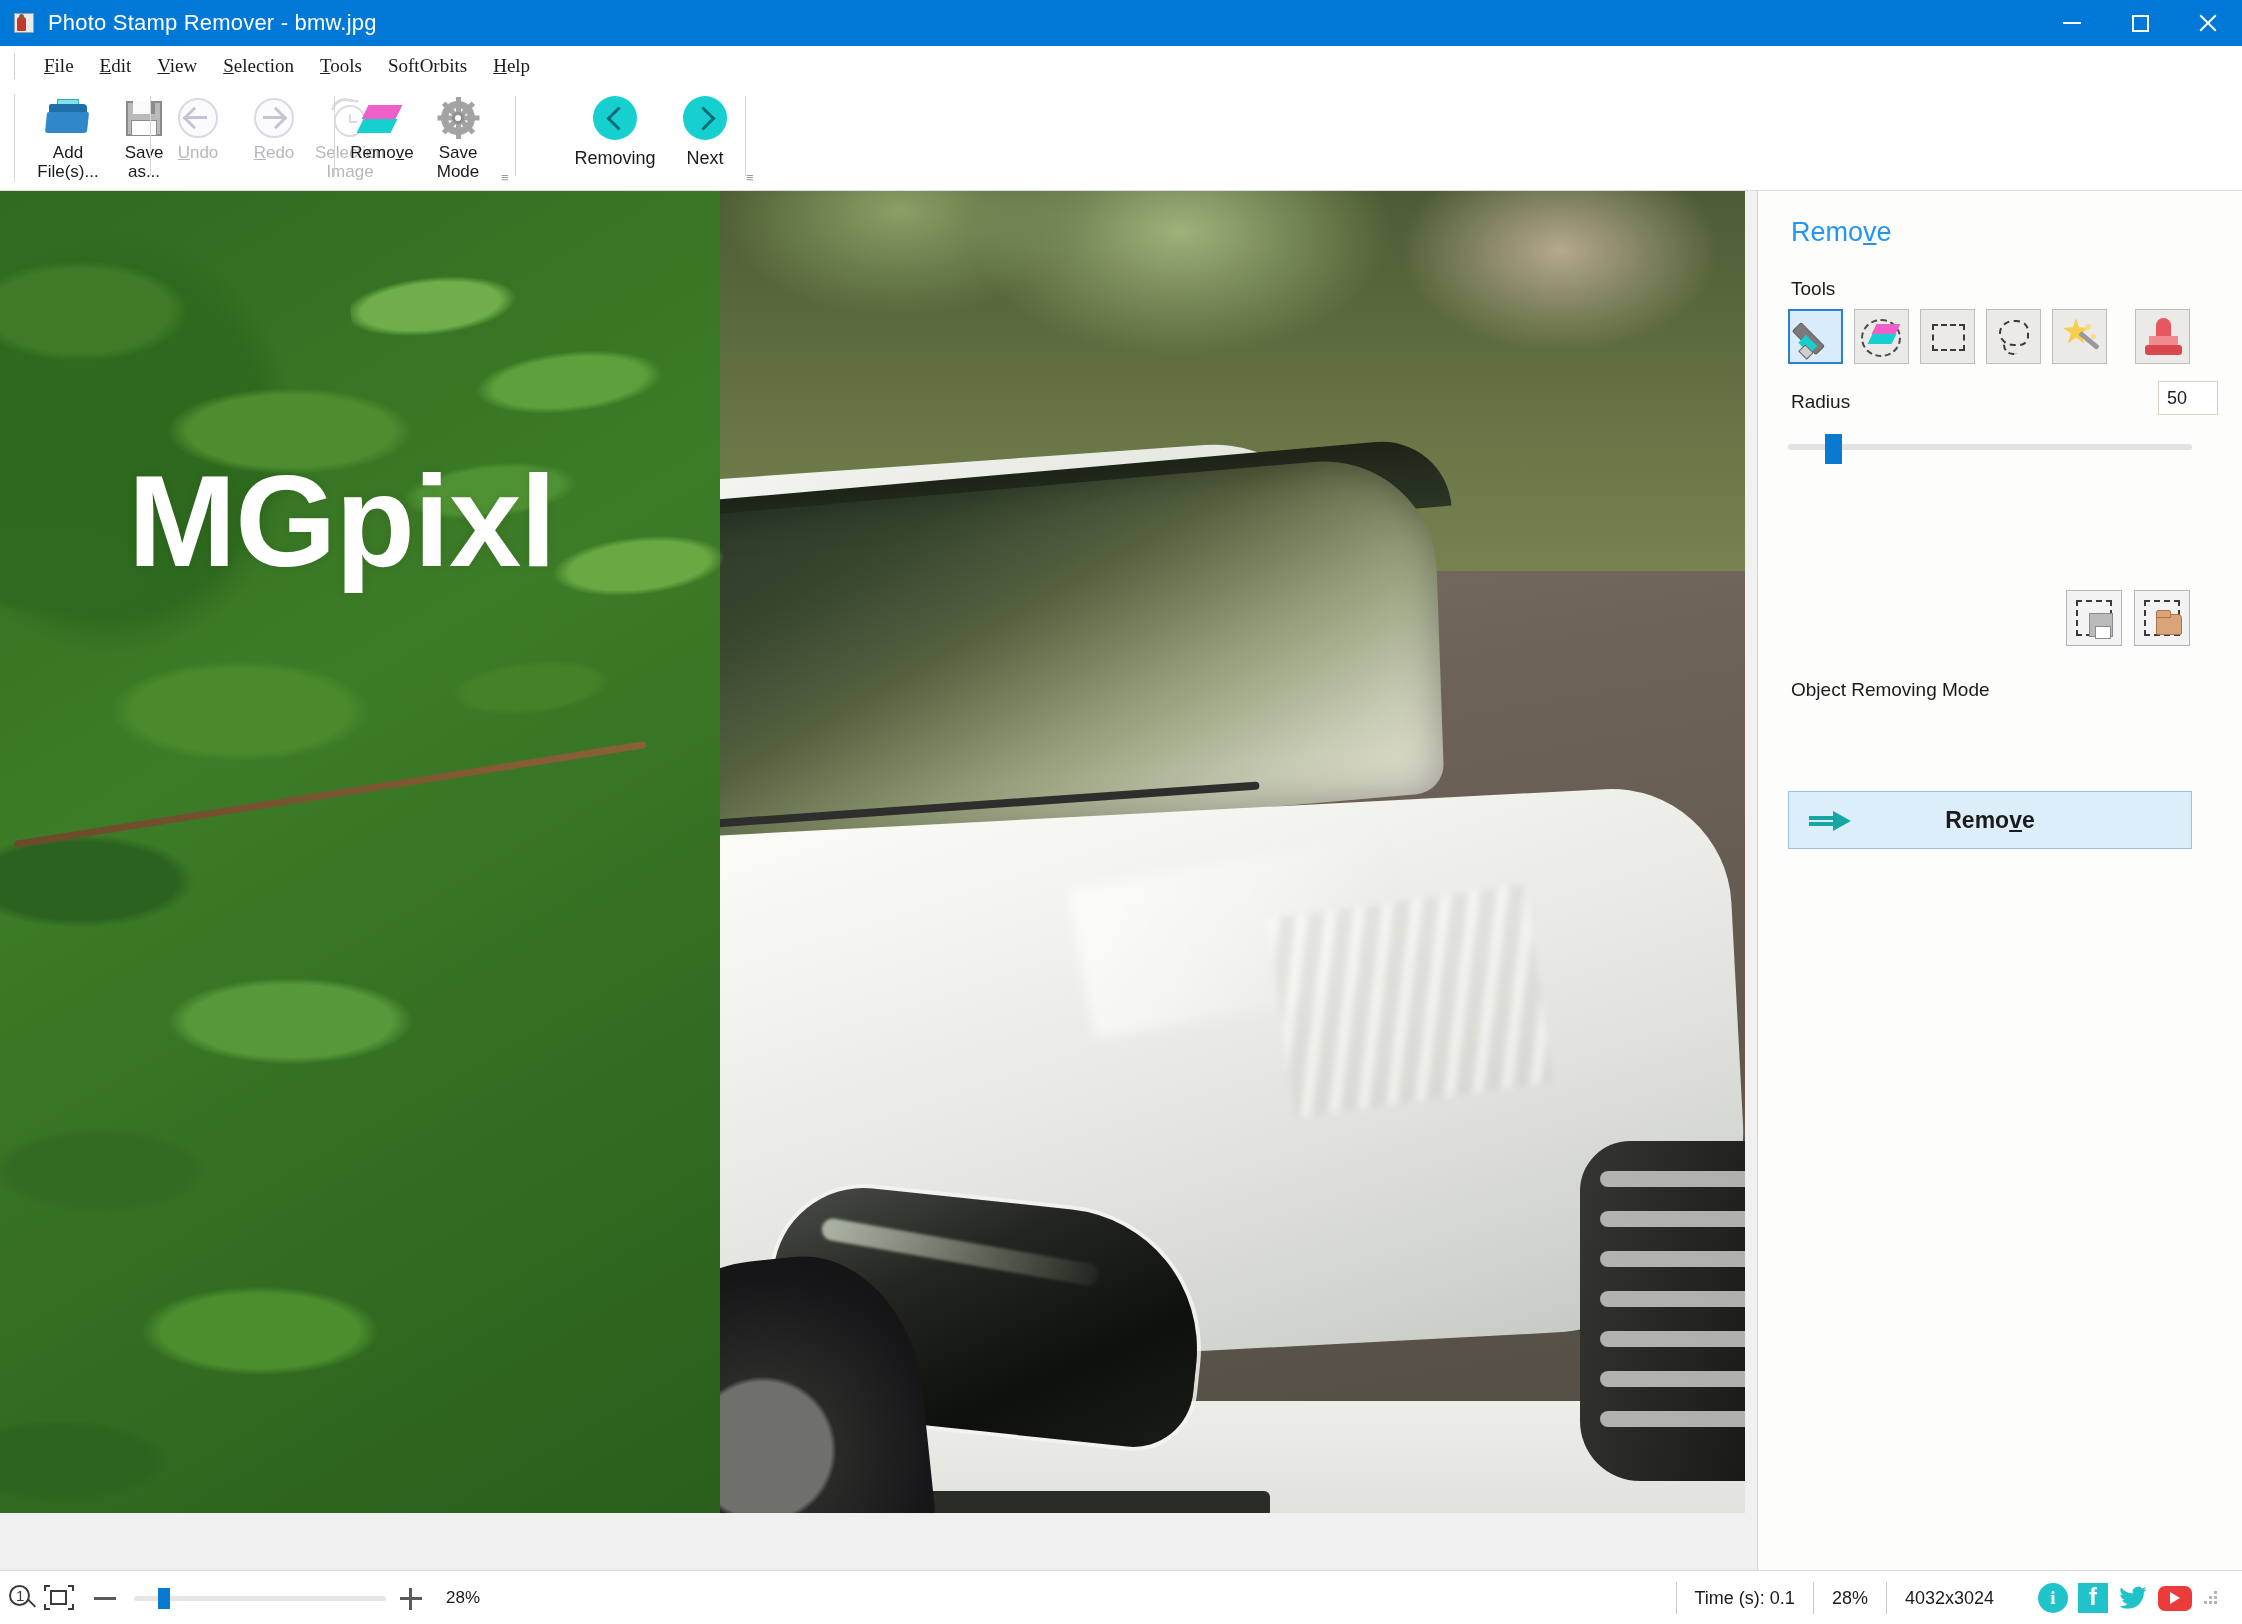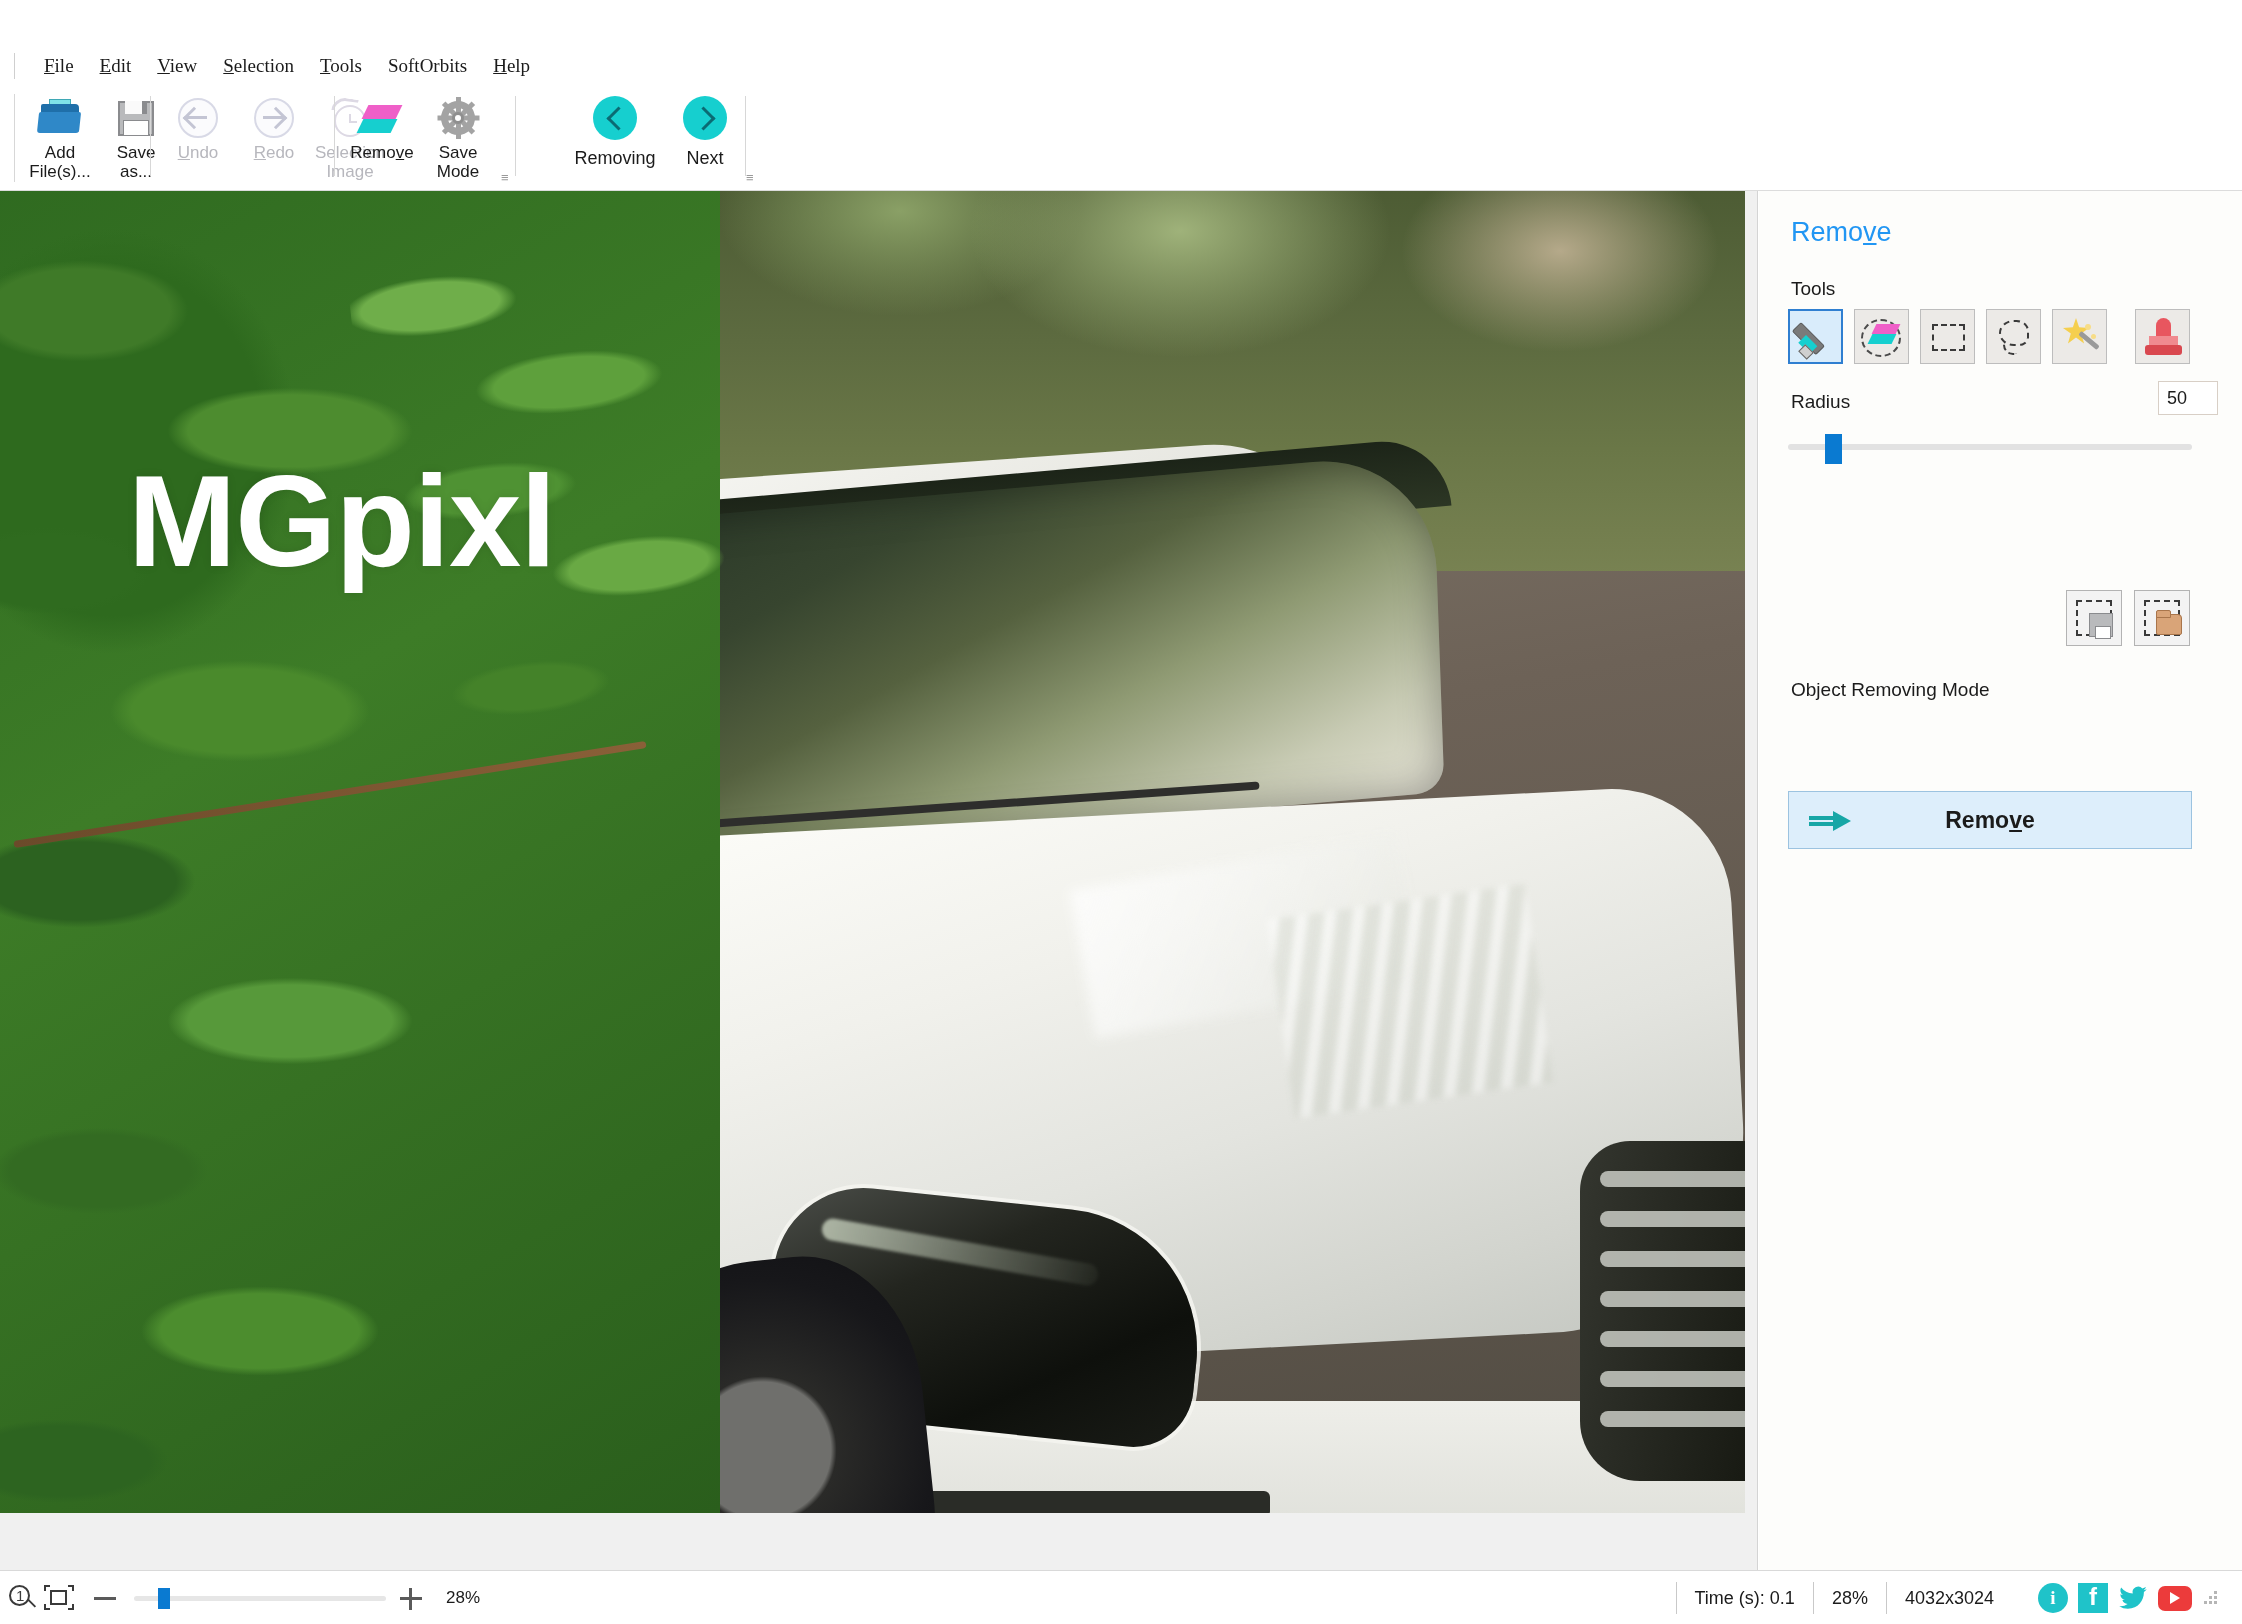--- a/index.html
+++ b/index.html
@@ -409,36 +409,55 @@
   .soc-yt { width:34px; height:25px; background:#ec3b3b; border-radius:7px; }
   .soc-yt:after { content:''; position:absolute; left:12px; top:6px; width:0;height:0; border-top:6px solid transparent; border-bottom:6px solid transparent; border-left:10px solid #fff;}
   .sb-grip { width:18px; height:18px; margin-right:6px; position:relative; }
   .sb-grip i { position:absolute; width:3px; height:3px; background:#b6b6b6; }
 </style>
 </head>
 <body>
 
 <div id="app">
 
+  <div class="titlebar">
+    <div class="title-icon">
+      <span class="ti-p"></span>
+        <span class="ti-f"></span>
+        <span class="ti-h"></span>
+    </div>
+    <div class="title-text">Photo Stamp Remover - bmw.jpg</div>
+    <div class="winbtns">
+      <div class="winbtn">
+          <span class="wb-min"></span>
+        </div>
+      <div class="winbtn">
+          <span class="wb-max"></span>
+        </div>
+      <div class="winbtn">
+          <span class="wb-close"></span>
+        </div>
+    </div>
+  </div>
 
   <div class="menubar">
     <div class="menu-grip"></div>
     <div class="menu-item"><u>F</u>ile</div>
     <div class="menu-item"><u>E</u>dit</div>
     <div class="menu-item"><u>V</u>iew</div>
     <div class="menu-item"><u>S</u>election</div>
     <div class="menu-item"><u>T</u>ools</div>
     <div class="menu-item">SoftOrbits</div>
     <div class="menu-item"><u>H</u>elp</div>
   </div>
 
   <div class="toolbar">
     <div class="tb-grip"></div>
 
-    <div class="tbgroup" style="left:22px;">
+    <div class="tbgroup" style="left:30px;">
       <div class="tbbtn">
         <div class="tbicon ic-folder">
           <span class="ff-paper"></span>
             <span class="ff-back"></span>
             <span class="ff-front"></span>
         </div>
         <div class="tblabel">Add
 File(s)...</div>
       </div>
       <div class="tbbtn">

